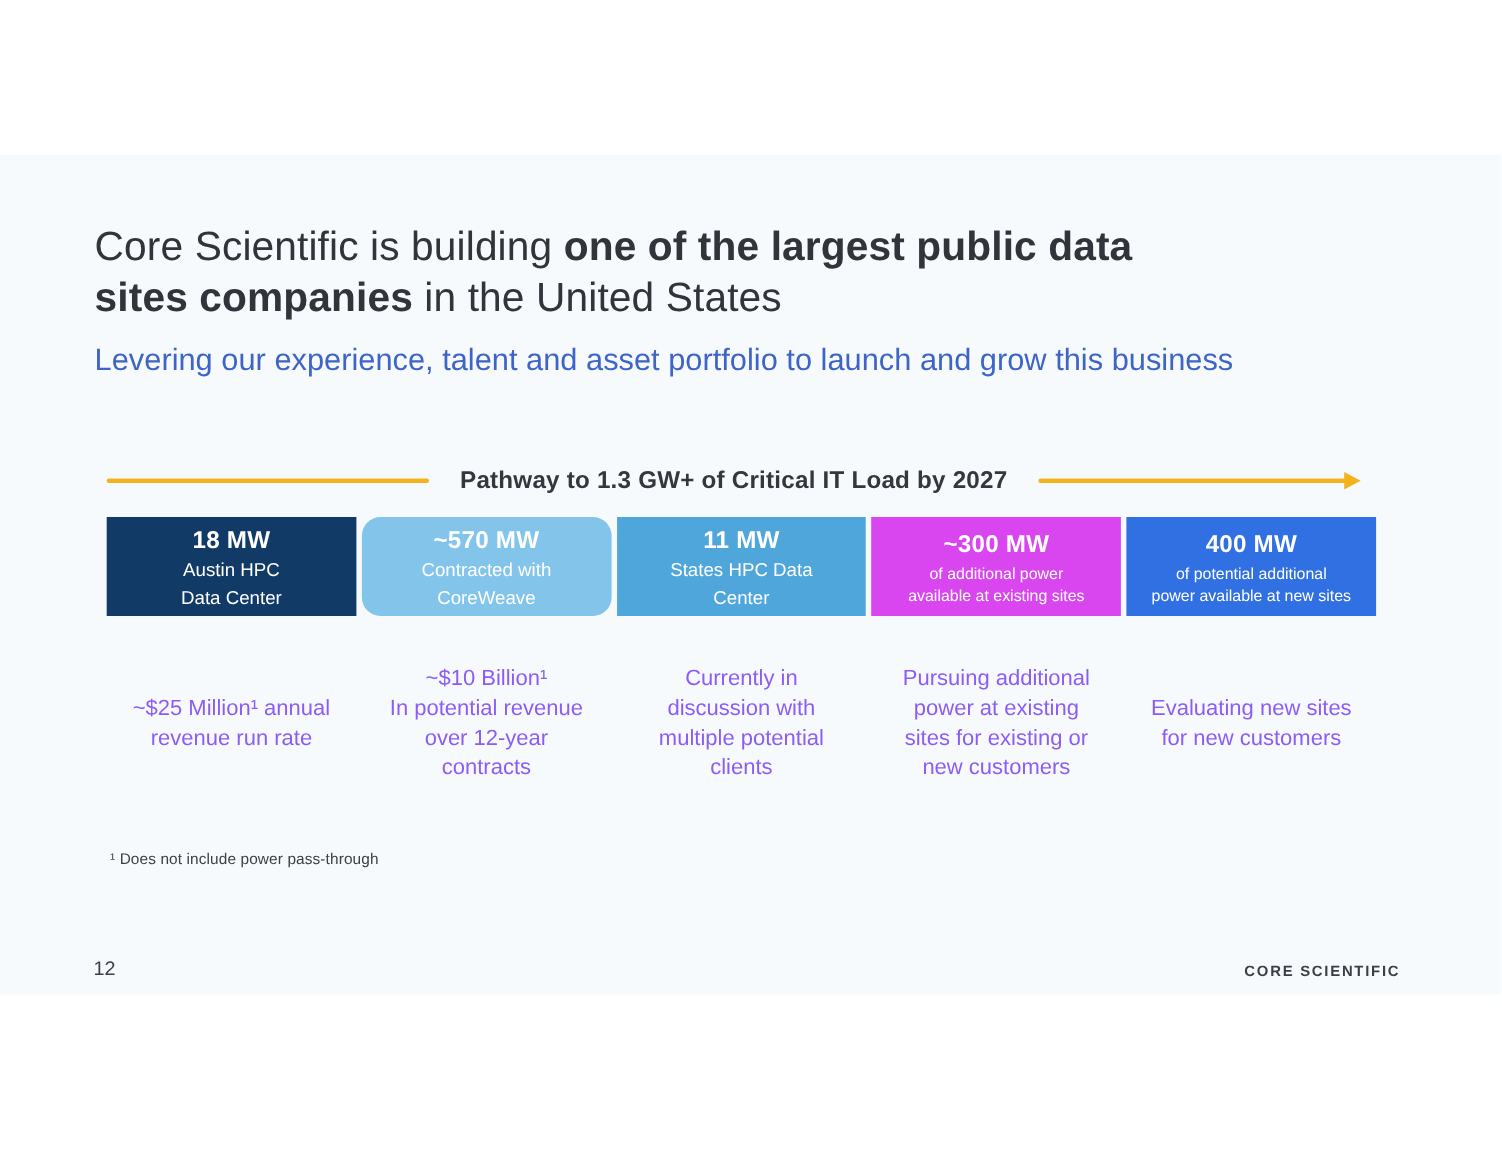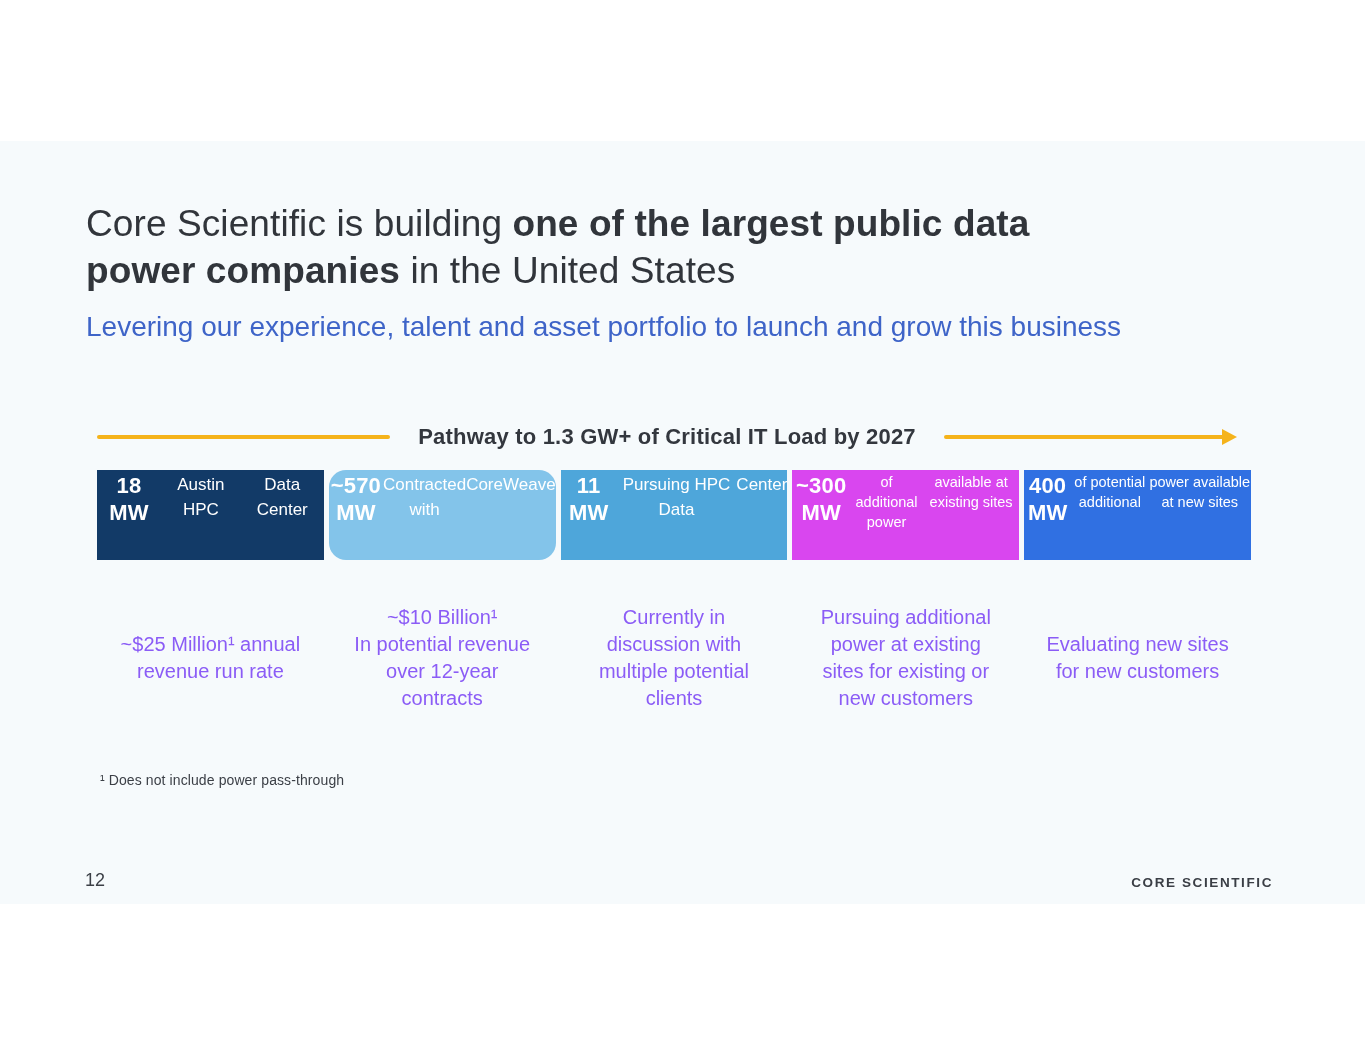--- a/index.html
+++ b/index.html
@@ -35,21 +35,21 @@
     border-top:8px solid transparent;border-bottom:8px solid transparent;
     border-left:15px solid #F5B31B;
   }
 
   .boxes{
     position:absolute;left:97px;top:470px;width:1154px;height:90px;
     display:flex;gap:5px;
   }
   .box{
     flex:1;color:#ffffff;text-align:center;
-    display:flex;flex-direction:row;justify-content:center;
+    display:flex;flex-direction:column;justify-content:center;
     padding-top:2px;
   }
   .box-value{font-size:22px;font-weight:700;line-height:27px;margin-bottom:2px;letter-spacing:0.2px;}
   .box-line{font-size:17px;line-height:25px;font-weight:400;}
   .box.sub-small .box-line{font-size:14.5px;line-height:20px;}
   .box.sub-small .box-value{margin-bottom:4px;}
 
   .details{
     position:absolute;left:97px;top:592px;width:1154px;height:132px;
     display:flex;gap:5px;align-items:center;
@@ -73,21 +73,21 @@
   }
 </style>
 </head>
 <body>
 
 <div class="canvas">
   <div class="slide-bg"></div>
 
   <div class="title">
     <span>Core Scientific is building </span><b>one of the largest public data</b><br>
-    <b>power companies</b><span> in the United States</span>
+    <b>sites companies</b><span> in the United States</span>
   </div>
 
   <div class="subtitle">Levering our experience, talent and asset portfolio to launch and grow this business</div>
 
   <div class="pathway">
     <div class="pw-line" style="background-color: rgb(245, 179, 27);"></div>
     <div class="pw-label">Pathway to 1.3 GW+ of Critical IT Load by 2027</div>
     <div class="pw-arrowwrap">
       <div class="pw-shaft" style="background-color: rgb(245, 179, 27);"></div>
       <div class="pw-head"></div>
@@ -100,21 +100,21 @@
       <div class="box-line">Austin HPC</div>
       <div class="box-line">Data Center</div>
     </div>
     <div class="box" style="background-color: rgb(131, 196, 234); border-radius: 17px;">
       <div class="box-value">~570 MW</div>
       <div class="box-line">Contracted with</div>
       <div class="box-line">CoreWeave</div>
     </div>
     <div class="box" style="background-color: rgb(78, 166, 218);">
       <div class="box-value">11 MW</div>
-      <div class="box-line">Pursuing HPC Data</div>
+      <div class="box-line">States HPC Data</div>
       <div class="box-line">Center</div>
     </div>
     <div class="box sub-small" style="background-color: #d946ef;">
       <div class="box-value">~300 MW</div>
       <div class="box-line">of additional power</div>
       <div class="box-line">available at existing sites</div>
     </div>
     <div class="box sub-small" style="background-color: rgb(48, 112, 226);">
       <div class="box-value">400 MW</div>
       <div class="box-line">of potential additional</div>

